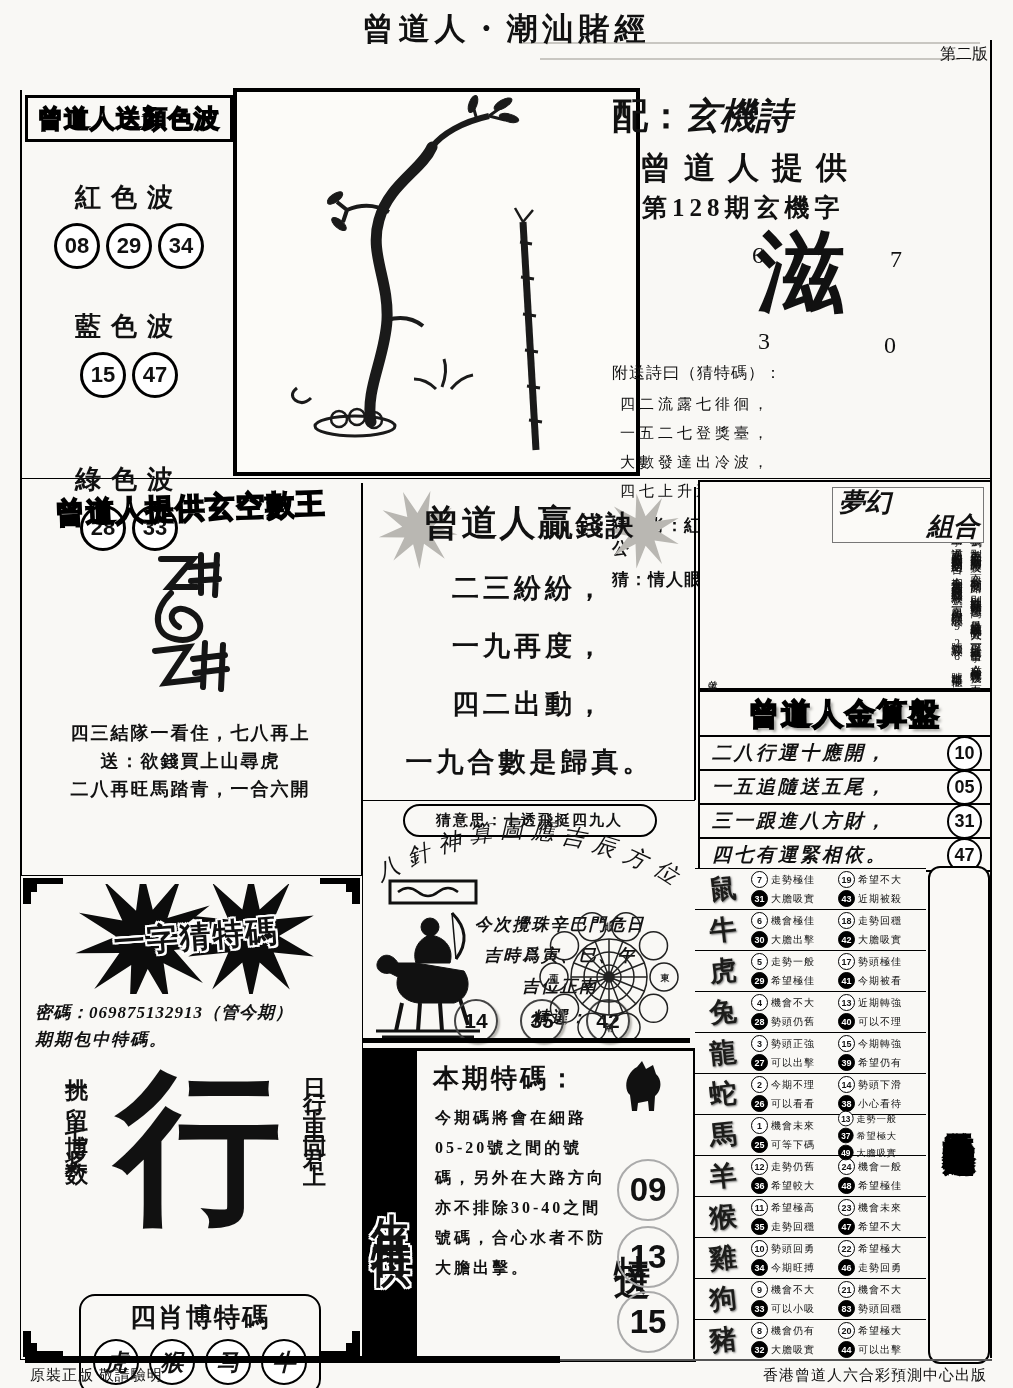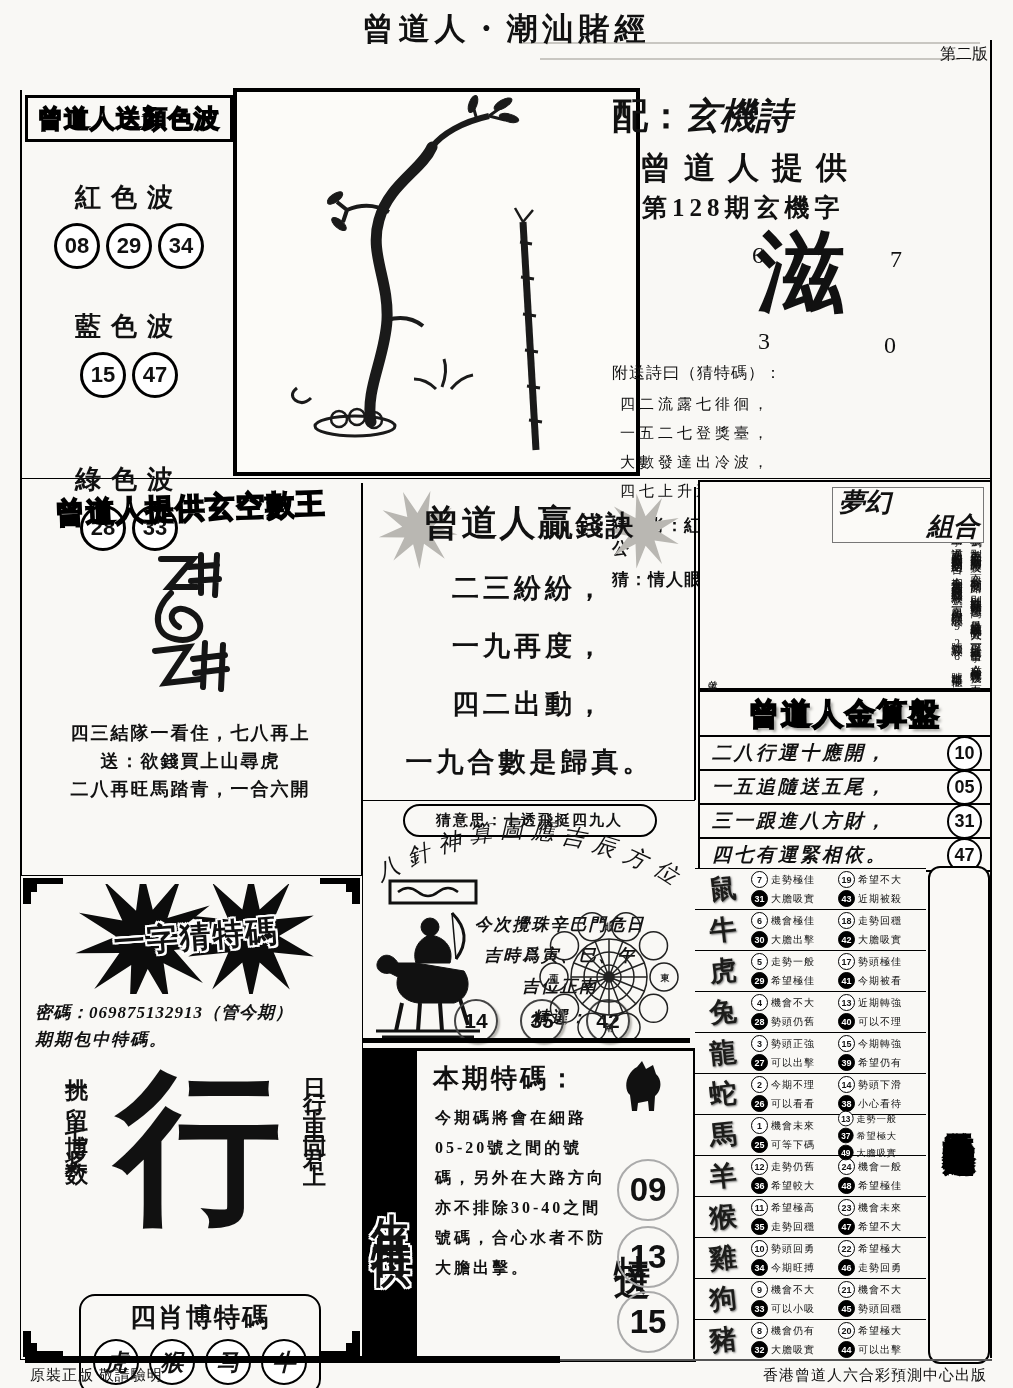--- a/index.html
+++ b/index.html
@@ -636,21 +636,21 @@
               <span class="z-num z-filled">33</span>
               <span class="z-txt">可以小吸</span>
             </div>
           </div>
           <div class="z-col">
             <div class="z-line">
               <span class="z-num">21</span>
               <span class="z-txt">機會不大</span>
             </div>
             <div class="z-line">
-              <span class="z-num z-filled">45</span>
+              <span class="z-num z-filled">83</span>
               <span class="z-txt">勢頭回穩</span>
             </div>
           </div>
         </div>
         <div class="z-row">
           <span class="z-animal">豬</span>
           <div class="z-col">
             <div class="z-line">
               <span class="z-num">8</span>
               <span class="z-txt">機會仍有</span>

